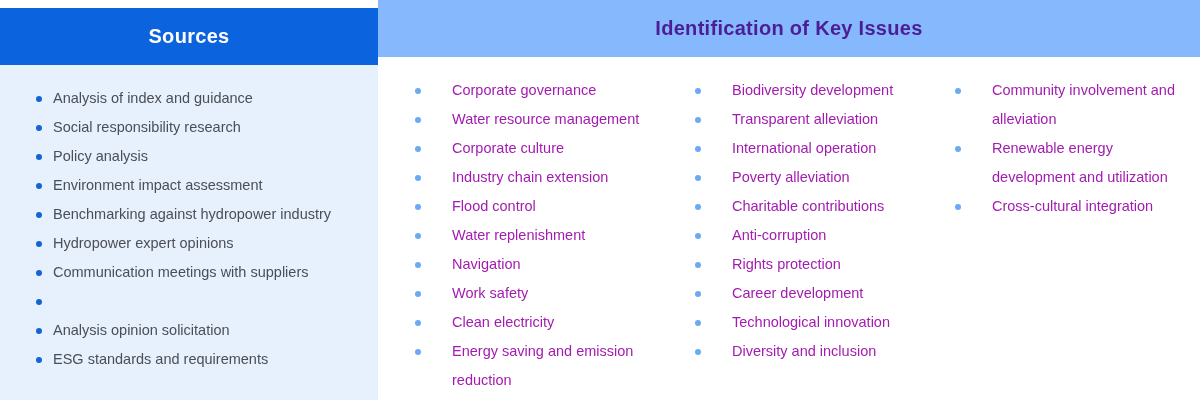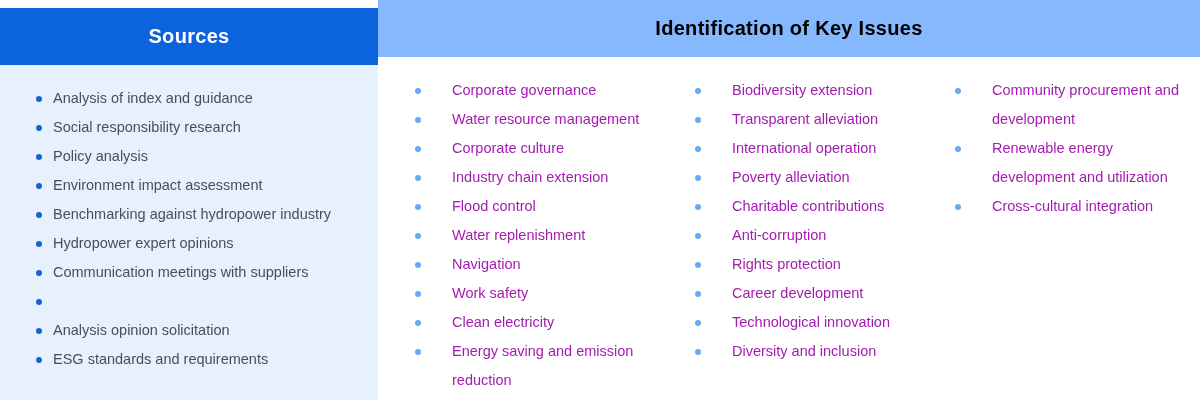--- a/index.html
+++ b/index.html
@@ -109,21 +109,21 @@
     top: 0;
     width: 822px;
     height: 57px;
     background: #85b8fc;
     display: flex;
     align-items: center;
     justify-content: center;
   }
 
   .right-header .title {
-    color: #000000;
+    color: #4c1d95;
     font-size: 20px;
     font-weight: bold;
     letter-spacing: 0.3px;
   }
 
   .right-columns {
     position: absolute;
     left: 0;
     top: 57px;
     width: 822px;
@@ -271,21 +271,21 @@
         </li>
         <li>
           <span class="dot"></span>
           <span class="txt">Energy saving and emission reduction</span>
         </li>
       </ul>
 
       <ul class="issue-col col-1">
         <li>
           <span class="dot"></span>
-          <span class="txt">Biodiversity extension</span>
+          <span class="txt">Biodiversity development</span>
         </li>
         <li>
           <span class="dot"></span>
           <span class="txt">Transparent alleviation</span>
         </li>
         <li>
           <span class="dot"></span>
           <span class="txt">International operation</span>
         </li>
         <li>
@@ -314,21 +314,21 @@
         </li>
         <li>
           <span class="dot"></span>
           <span class="txt">Diversity and inclusion</span>
         </li>
       </ul>
 
       <ul class="issue-col col-2">
         <li>
           <span class="dot"></span>
-          <span class="txt">Community procurement and development</span>
+          <span class="txt">Community involvement and alleviation</span>
         </li>
         <li>
           <span class="dot"></span>
           <span class="txt">Renewable energy development and utilization</span>
         </li>
         <li>
           <span class="dot"></span>
           <span class="txt">Cross-cultural integration</span>
         </li>
       </ul>

